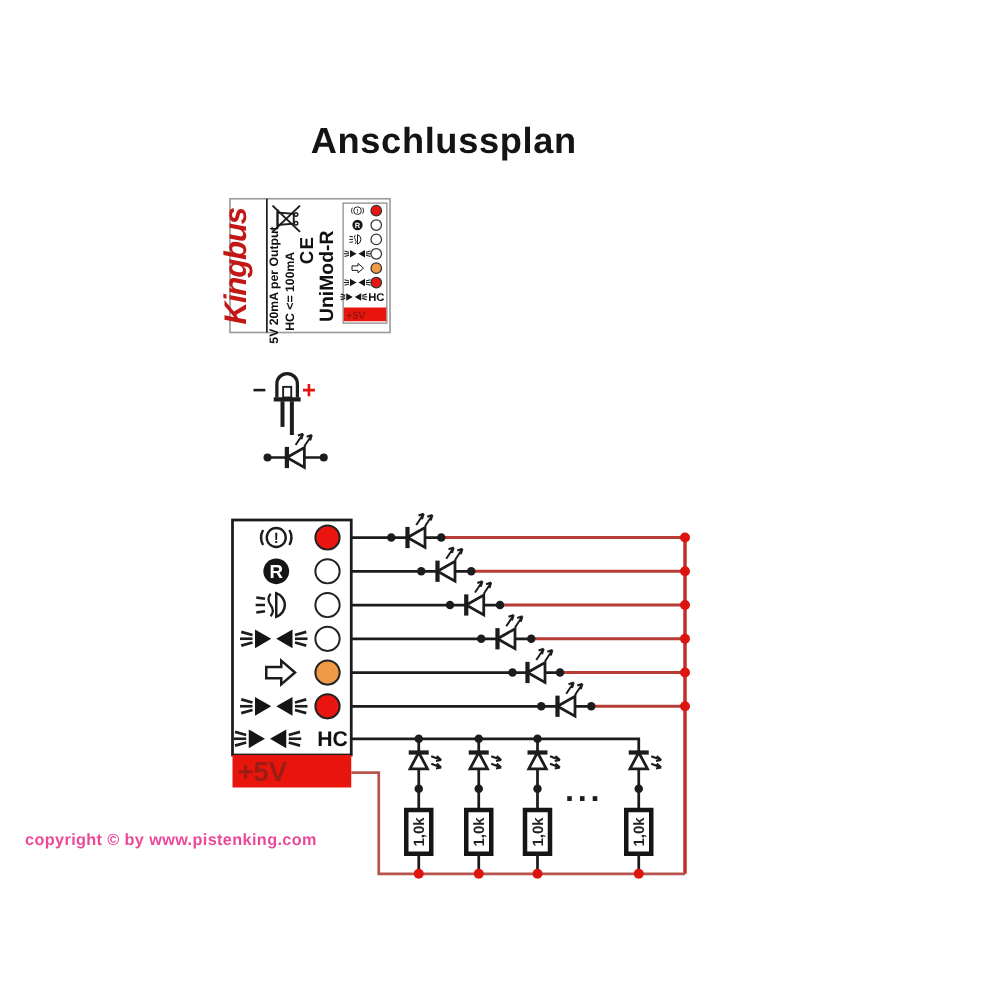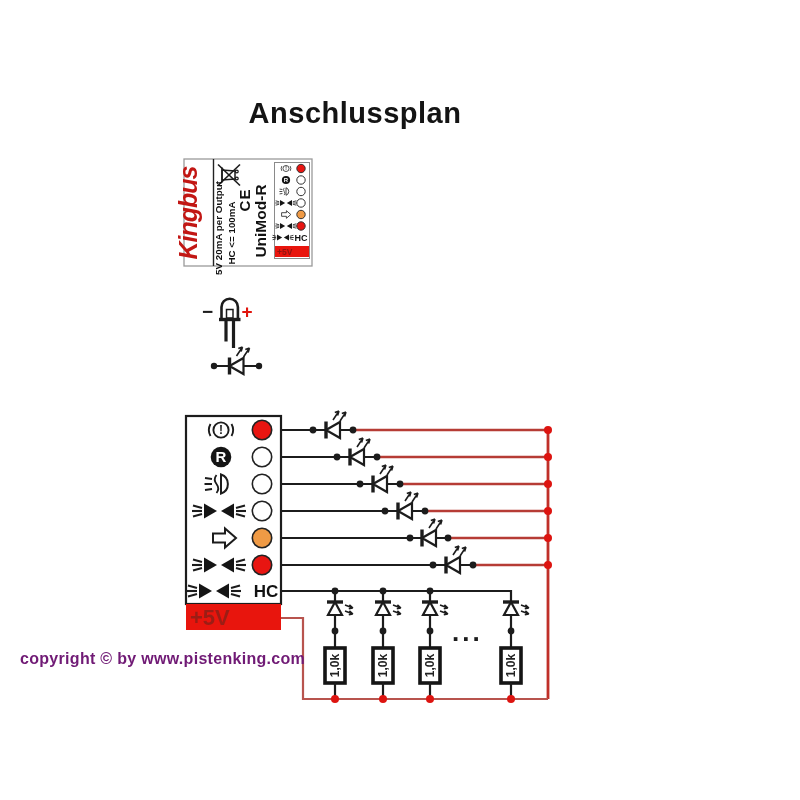--- a/index.html
+++ b/index.html
@@ -1,21 +1,21 @@
 <!DOCTYPE html>
 <html><head>
 <meta charset="utf-8">
 <style>
   html,body{margin:0;padding:0;background:#ffffff;}
   .stage{position:relative;width:728px;height:800px;background:#ffffff;overflow:hidden;
          font-family:"Liberation Sans","DejaVu Sans",sans-serif;}
   .title{position:absolute;left:180px;top:97px;width:350px;text-align:center;
          font-size:29px;font-weight:bold;letter-spacing:.5px;color:#141414;}
-  .copyright{position:absolute;left:20px;top:650px;font-size:16px;font-weight:bold;
-         color:#701a75;letter-spacing:.3px;}
+  .copyright{position:absolute;left:20px;top:664px;font-size:13px;font-weight:bold;
+         color:#ec4899;letter-spacing:.3px;}
   svg text{font-family:"Liberation Sans","DejaVu Sans",sans-serif;}
 </style>
 </head>
 <body>
 
 <div class="stage">
 
   <div class="title">Anschlussplan</div>
 
   <svg width="800" height="800" viewBox="0 0 800 800">

